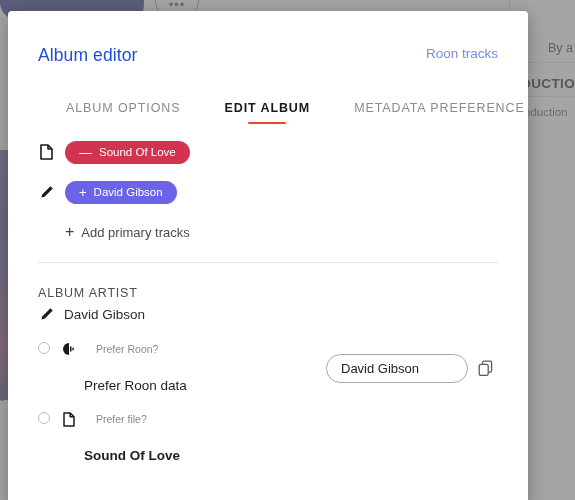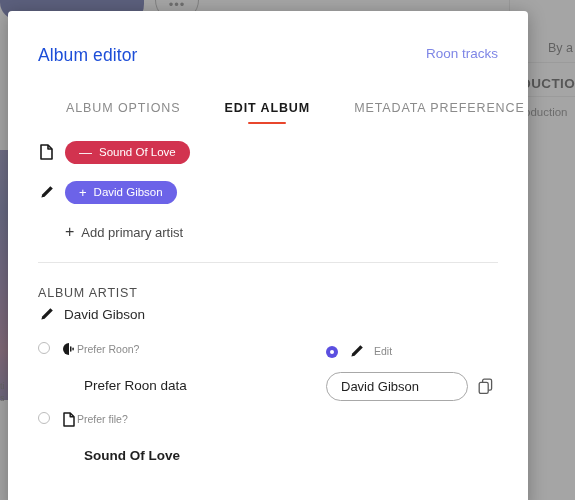--- a/index.html
+++ b/index.html
@@ -289,21 +289,21 @@
     left: 50%; top: 50%;
     transform: translate(-50%,-50%);
     width: 4px; height: 4px;
     border-radius: 50%;
     background: #ffffff;
   }
   .opt-main { flex: 1; }
   .opt-head {
     display: flex;
     align-items: center;
-    gap: 0;
+    gap: 19px;
   }
   .opt-q {
     font-size: 10.5px;
     color: #8a8a8a;
   }
   .opt-val {
     font-size: 13.5px;
     color: #1f1f1f;
     margin-top: 20px;
     margin-left: 23px;
@@ -436,21 +436,21 @@
         </svg>
       </span>
       <span class="chip chip-add">
         <span class="sign">+</span>
         <span>David Gibson</span>
       </span>
     </div>
 
     <div class="add-primary">
       <span class="plus">+</span>
-      <span>Add primary artist</span>
+      <span>Add primary tracks</span>
     </div>
 
     <div class="divider"></div>
 
     <div class="section-label">ALBUM ARTIST</div>
 
     <div class="artist-line">
       <span class="row-icon">
         <svg width="15" height="15" viewBox="0 0 15 15">
           <path d="M11.4 1.2 l2.4 2.4 -8.2 8.2 -3.2 0.8 0.8 -3.2 z" fill="#1a1a1a"></path>
@@ -492,29 +492,20 @@
               </span>
               <span class="opt-q">Prefer file?</span>
             </span>
             <div class="opt-val bold">Sound Of Love</div>
           </span>
         </div>
 
       </div>
 
       <div class="options-right">
-        <div class="edit-head">
-          <span class="radio checked"></span>
-          <span class="row-icon">
-            <svg width="15" height="15" viewBox="0 0 15 15">
-              <path d="M11.4 1.2 l2.4 2.4 -8.2 8.2 -3.2 0.8 0.8 -3.2 z" fill="#1a1a1a"></path>
-            </svg>
-          </span>
-          <span class="edit-label">Edit</span>
-        </div>
 
         <div class="edit-input-row">
           <input id="artist-input" type="text" value="David Gibson" style="">
           <span class="copy-btn">
             <svg width="16" height="17" viewBox="0 0 16 17">
               <rect x="4.6" y="1.2" width="9" height="11" rx="1.6" fill="none" stroke="#5a5a5a" stroke-width="1.3"></rect>
               <rect x="1.2" y="4.4" width="9" height="11" rx="1.6" fill="#ffffff" stroke="#5a5a5a" stroke-width="1.3"></rect>
             </svg>
           </span>
         </div>

